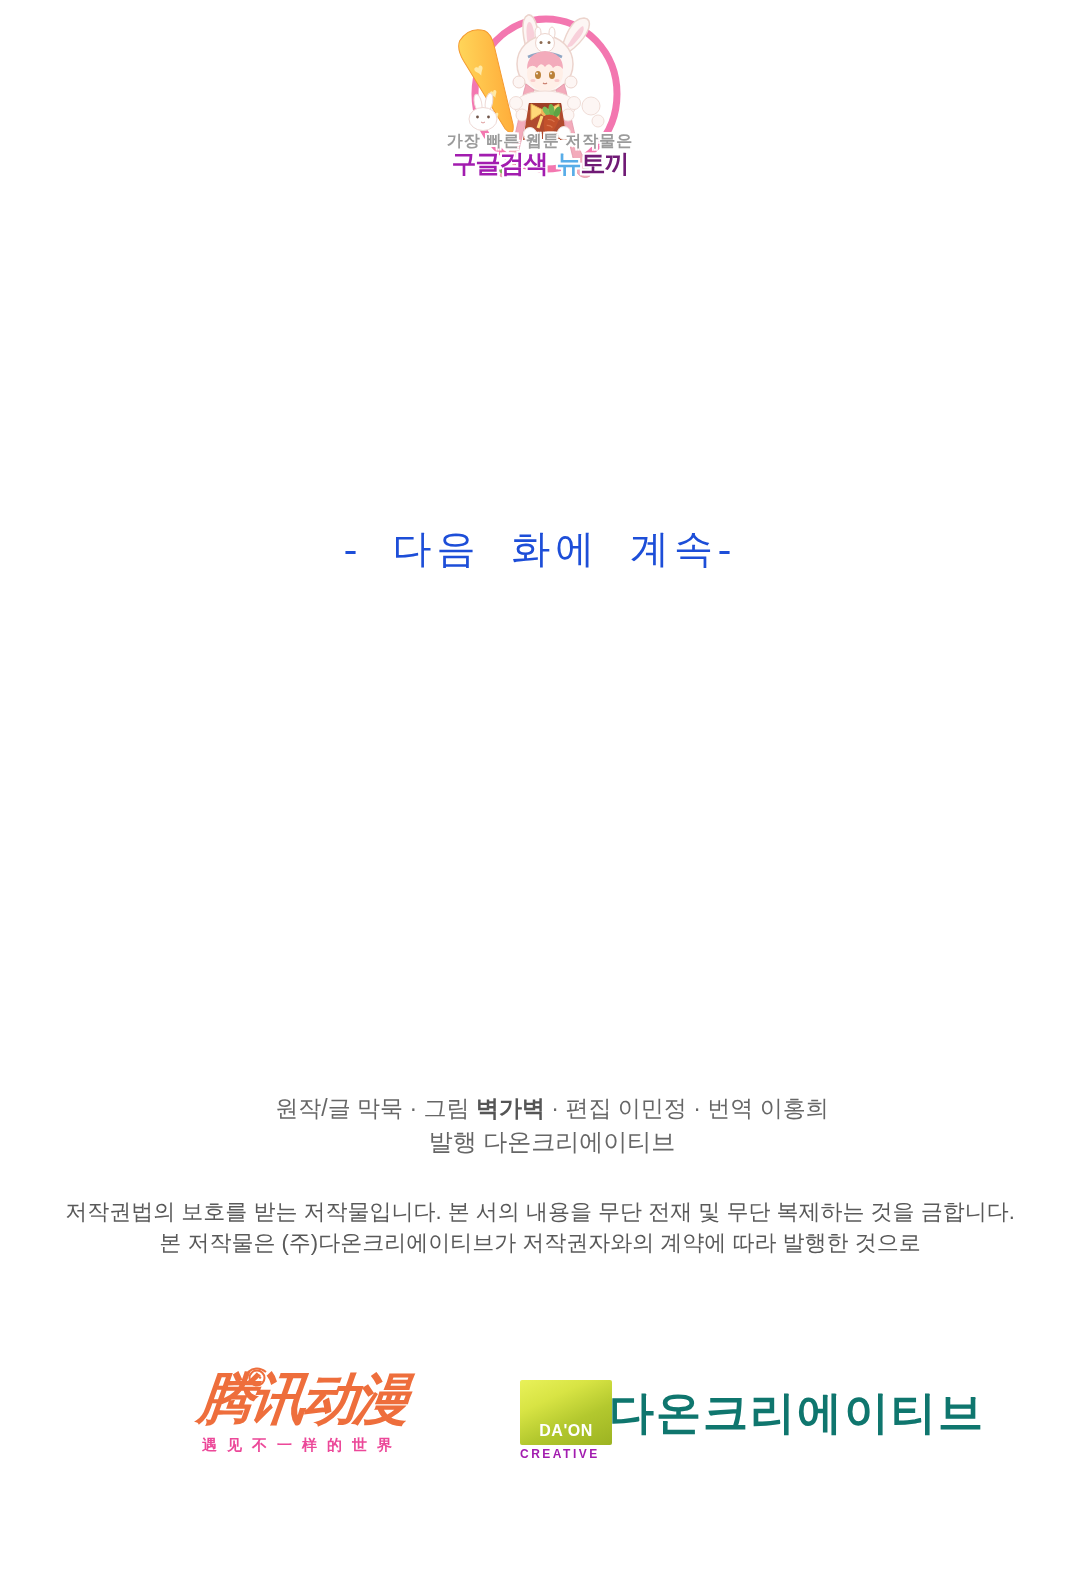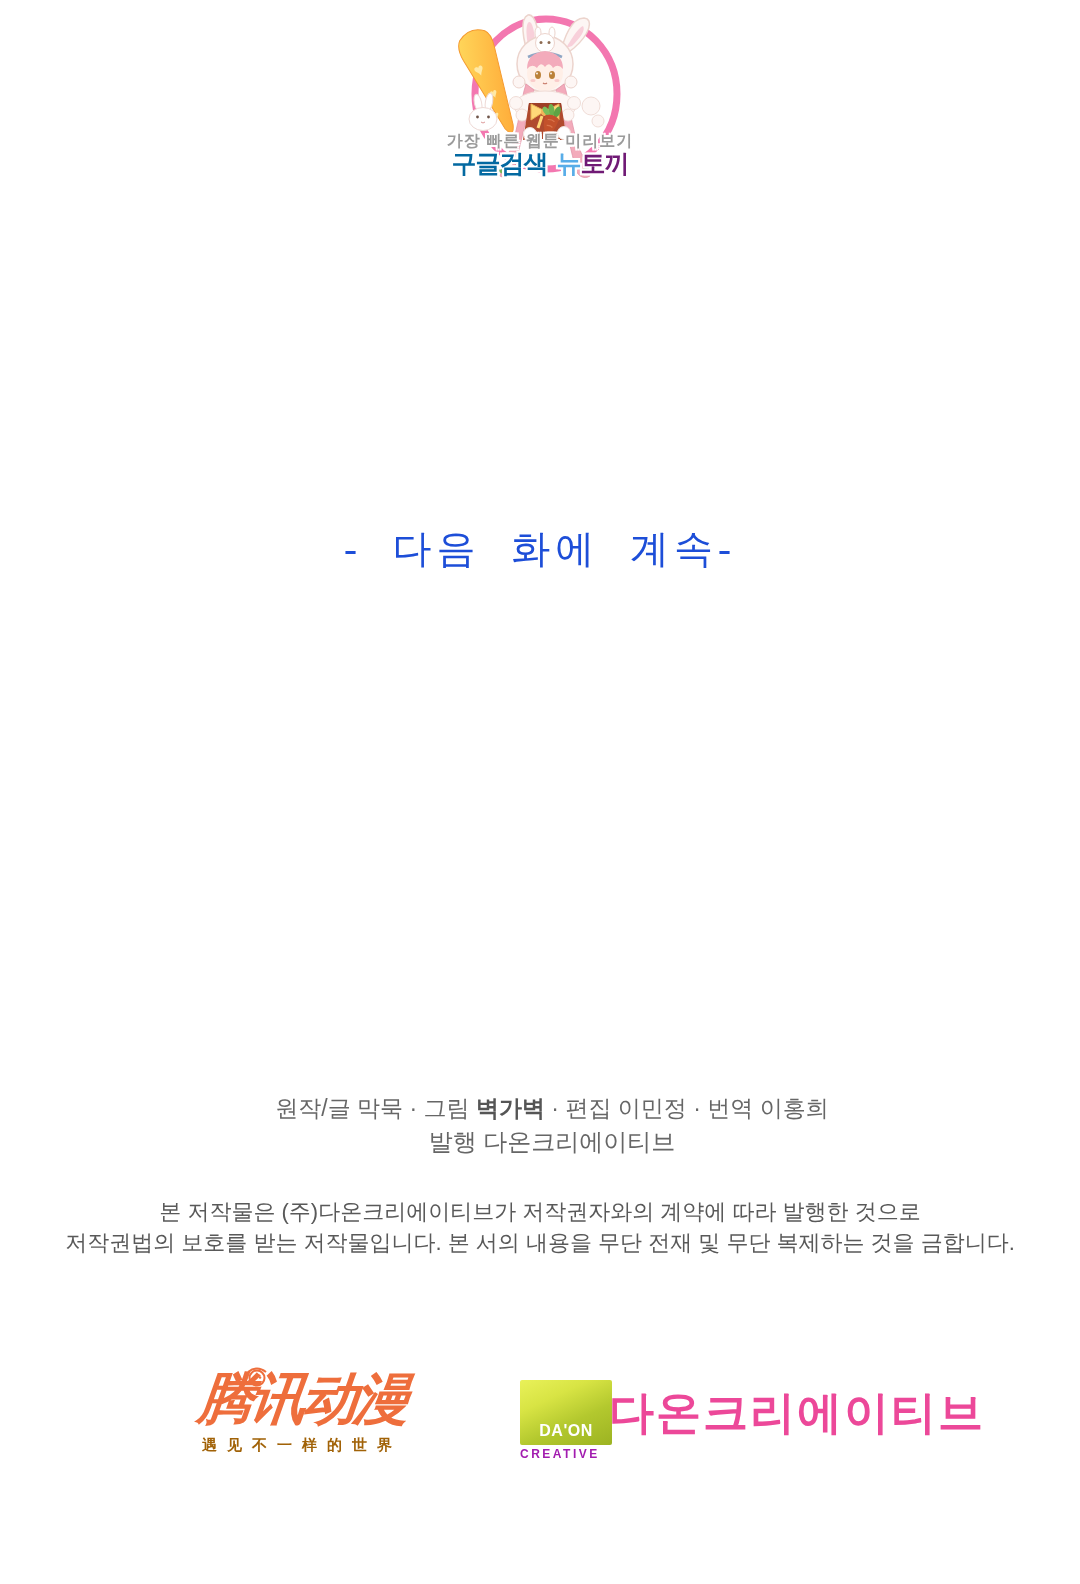--- a/index.html
+++ b/index.html
@@ -15,21 +15,21 @@
     font-size:16px;font-weight:700;color:#9b9b9b;letter-spacing:1px;
     text-shadow:-2px -2px 0 #fff,2px -2px 0 #fff,-2px 2px 0 #fff,2px 2px 0 #fff,0 -2px 0 #fff,0 2px 0 #fff,-2px 0 0 #fff,2px 0 0 #fff;
     z-index:5;
   }
   .cap2{
     position:absolute;left:0;top:147px;width:100%;text-align:center;
     font-size:25px;font-weight:900;letter-spacing:-1px;
     text-shadow:-2px -2px 0 #fff,2px -2px 0 #fff,-2px 2px 0 #fff,2px 2px 0 #fff,0 -2px 0 #fff,0 2px 0 #fff,-2px 0 0 #fff,2px 0 0 #fff;
     z-index:5;
   }
-  .cap2 .bp{color:#0369a1;}
+  .cap2 .bp{color:#a21caf;}
   .cap2 .w1{color:#58ade8;margin-left:9px;}
   .cap2 .w2{color:#701a75;}
   
   .continued{
     position:absolute;left:0;top:522px;width:100%;text-align:center;
     font-family:"Liberation Serif","DejaVu Serif",serif;
     font-size:39px;font-weight:500;color:#1d4ed8;
     letter-spacing:5px;word-spacing:16px;
   }
   
@@ -49,42 +49,42 @@
   .copyright p{margin:0;}
   
   .tencent{position:absolute;left:182px;top:1366px;width:240px;text-align:center;}
   .tc-mark{position:absolute;left:62px;top:-2px;width:26px;height:24px;}
   .tc-title{
     font-size:56px;line-height:66px;font-weight:900;font-style:italic;
     color:#ee6e3c;letter-spacing:-4px;transform:skewX(-6deg);
     white-space:nowrap;
   }
   .tc-tag{
-    margin-top:4px;font-size:15px;font-weight:700;color:#a16207;
+    margin-top:4px;font-size:15px;font-weight:700;color:#ec4899;
     letter-spacing:10px;white-space:nowrap;
   }
   
   .daon{position:absolute;left:520px;top:1380px;display:flex;align-items:flex-start;}
   .daon-box-wrap{width:76px;flex:0 0 auto;text-align:center;}
   .daon-box{
     width:92px;height:65px;margin:0 auto;border-radius:2px;
     background:linear-gradient(155deg,#e9f159 0%,#d8e444 30%,#b3c82e 62%,#9cb322 100%);
     display:flex;align-items:flex-end;justify-content:center;
     box-sizing:border-box;padding-bottom:5px;
   }
   .daon-box-label{
     color:#ffffff;font-weight:900;font-size:16px;letter-spacing:.5px;
     font-family:"Liberation Sans","DejaVu Sans",sans-serif;
   }
   .daon-sub{
     margin-top:2px;font-size:12px;font-weight:800;color:#a21caf;letter-spacing:2.5px;
   }
   .daon-title{
     margin-left:13px;font-size:45px;line-height:65px;font-weight:700;
-    color:#ec4899;letter-spacing:2px;white-space:nowrap;
+    color:#0f766e;letter-spacing:2px;white-space:nowrap;
   }
 </style>
 </head>
 <body>
 
 <div class="canvas">
 
   <svg class="mascot-svg" viewBox="0 0 194 200" xmlns="http://www.w3.org/2000/svg" aria-hidden="true">
     <defs>
       <linearGradient id="cg" x1="0" y1="0" x2="1" y2="1">
@@ -172,33 +172,33 @@
       <ellipse cx="96" cy="106" rx="2.6" ry="5" fill="#7bbf5a" transform="rotate(-42 96 106)"></ellipse>
       <path d="M96 110 Q105 107 110 112 Q108 125 101 131 Q94 122 96 110 Z" fill="#c3512b"></path>
       <path d="M99 114 Q103 113 106 115" stroke="#d9744b" stroke-width="1.2" fill="none"></path>
       <path d="M99 120 Q102 119 105 121" stroke="#d9744b" stroke-width="1.2" fill="none"></path>
     </g>
 
     <circle cx="82" cy="128" r="6.5" fill="#ffffff" stroke="#efe0dc"></circle>
     <circle cx="116" cy="127" r="6.5" fill="#ffffff" stroke="#efe0dc"></circle>
   </svg>
 
-  <div class="cap1">가장 빠른 웹툰 미리보기</div>
+  <div class="cap1">가장 빠른 웹툰 저작물은</div>
   <div class="cap2"><span class="bp">구글검색</span><span class="w1">뉴</span><span class="w2">토끼</span></div>
 
   <div class="continued">- 다음 화에 계속-</div>
 
   <section class="credits">
     <p class="l1"><span>원작/글 막묵 · 그림 </span><b>벽가벽</b><span> · 편집 이민정 · 번역 이홍희</span></p>
     <p class="l2">발행 다온크리에이티브</p>
   </section>
 
   <section class="copyright">
+    <p>저작권법의 보호를 받는 저작물입니다. 본 서의 내용을 무단 전재 및 무단 복제하는 것을 금합니다.</p>
     <p>본 저작물은 (주)다온크리에이티브가 저작권자와의 계약에 따라 발행한 것으로</p>
-    <p>저작권법의 보호를 받는 저작물입니다. 본 서의 내용을 무단 전재 및 무단 복제하는 것을 금합니다.</p>
   </section>
 
   <div class="tencent">
     <svg class="tc-mark" viewBox="0 0 26 24">
       <path d="M4 8 Q13 1 22 8" stroke="#ee6e3c" stroke-width="2" fill="none"></path>
       <circle cx="13" cy="14" r="7.5" fill="#ffffff" stroke="#ee6e3c" stroke-width="2"></circle>
       <circle cx="10" cy="13.5" r="1.3" fill="#ee6e3c"></circle>
       <circle cx="16" cy="13.5" r="1.3" fill="#ee6e3c"></circle>
     </svg>
     <div class="tc-title">腾讯动漫</div>

